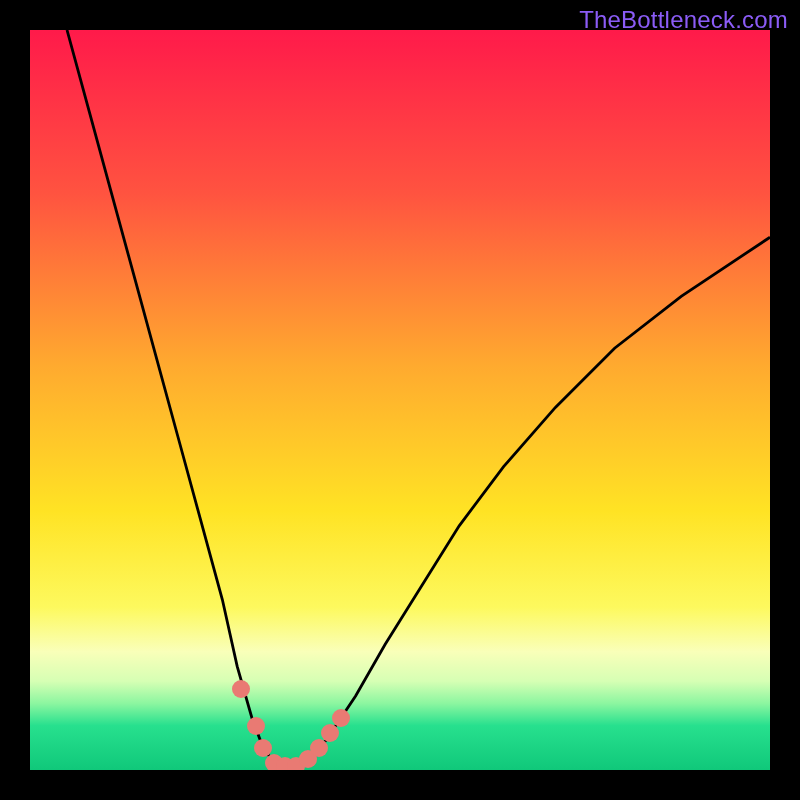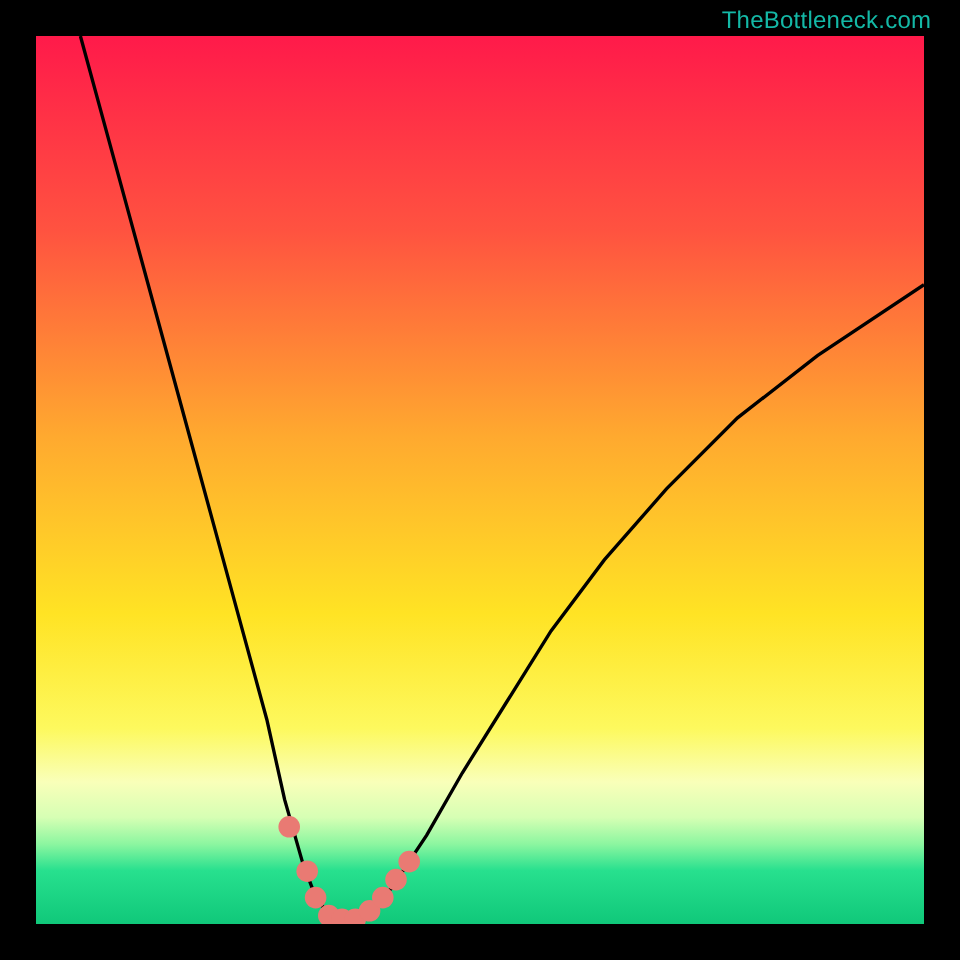--- a/index.html
+++ b/index.html
@@ -7,23 +7,23 @@
     width: 800px;
     height: 800px;
     background: #000;
     position: relative;
     overflow: hidden;
     font-family: Arial, sans-serif;
   }
   .watermark {
     position: absolute;
     top: 6px;
-    right: 24px;
-    color: #14b8a6;
-    font-size: 20px;
+    right: 12px;
+    color: #8b5cf6;
+    font-size: 24px;
     font-weight: 500;
     z-index: 10;
     letter-spacing: 0.2px;
   }
   .plot-area {
     position: absolute;
     left: 30px;
     top: 30px;
     width: 740px;
     height: 740px;

